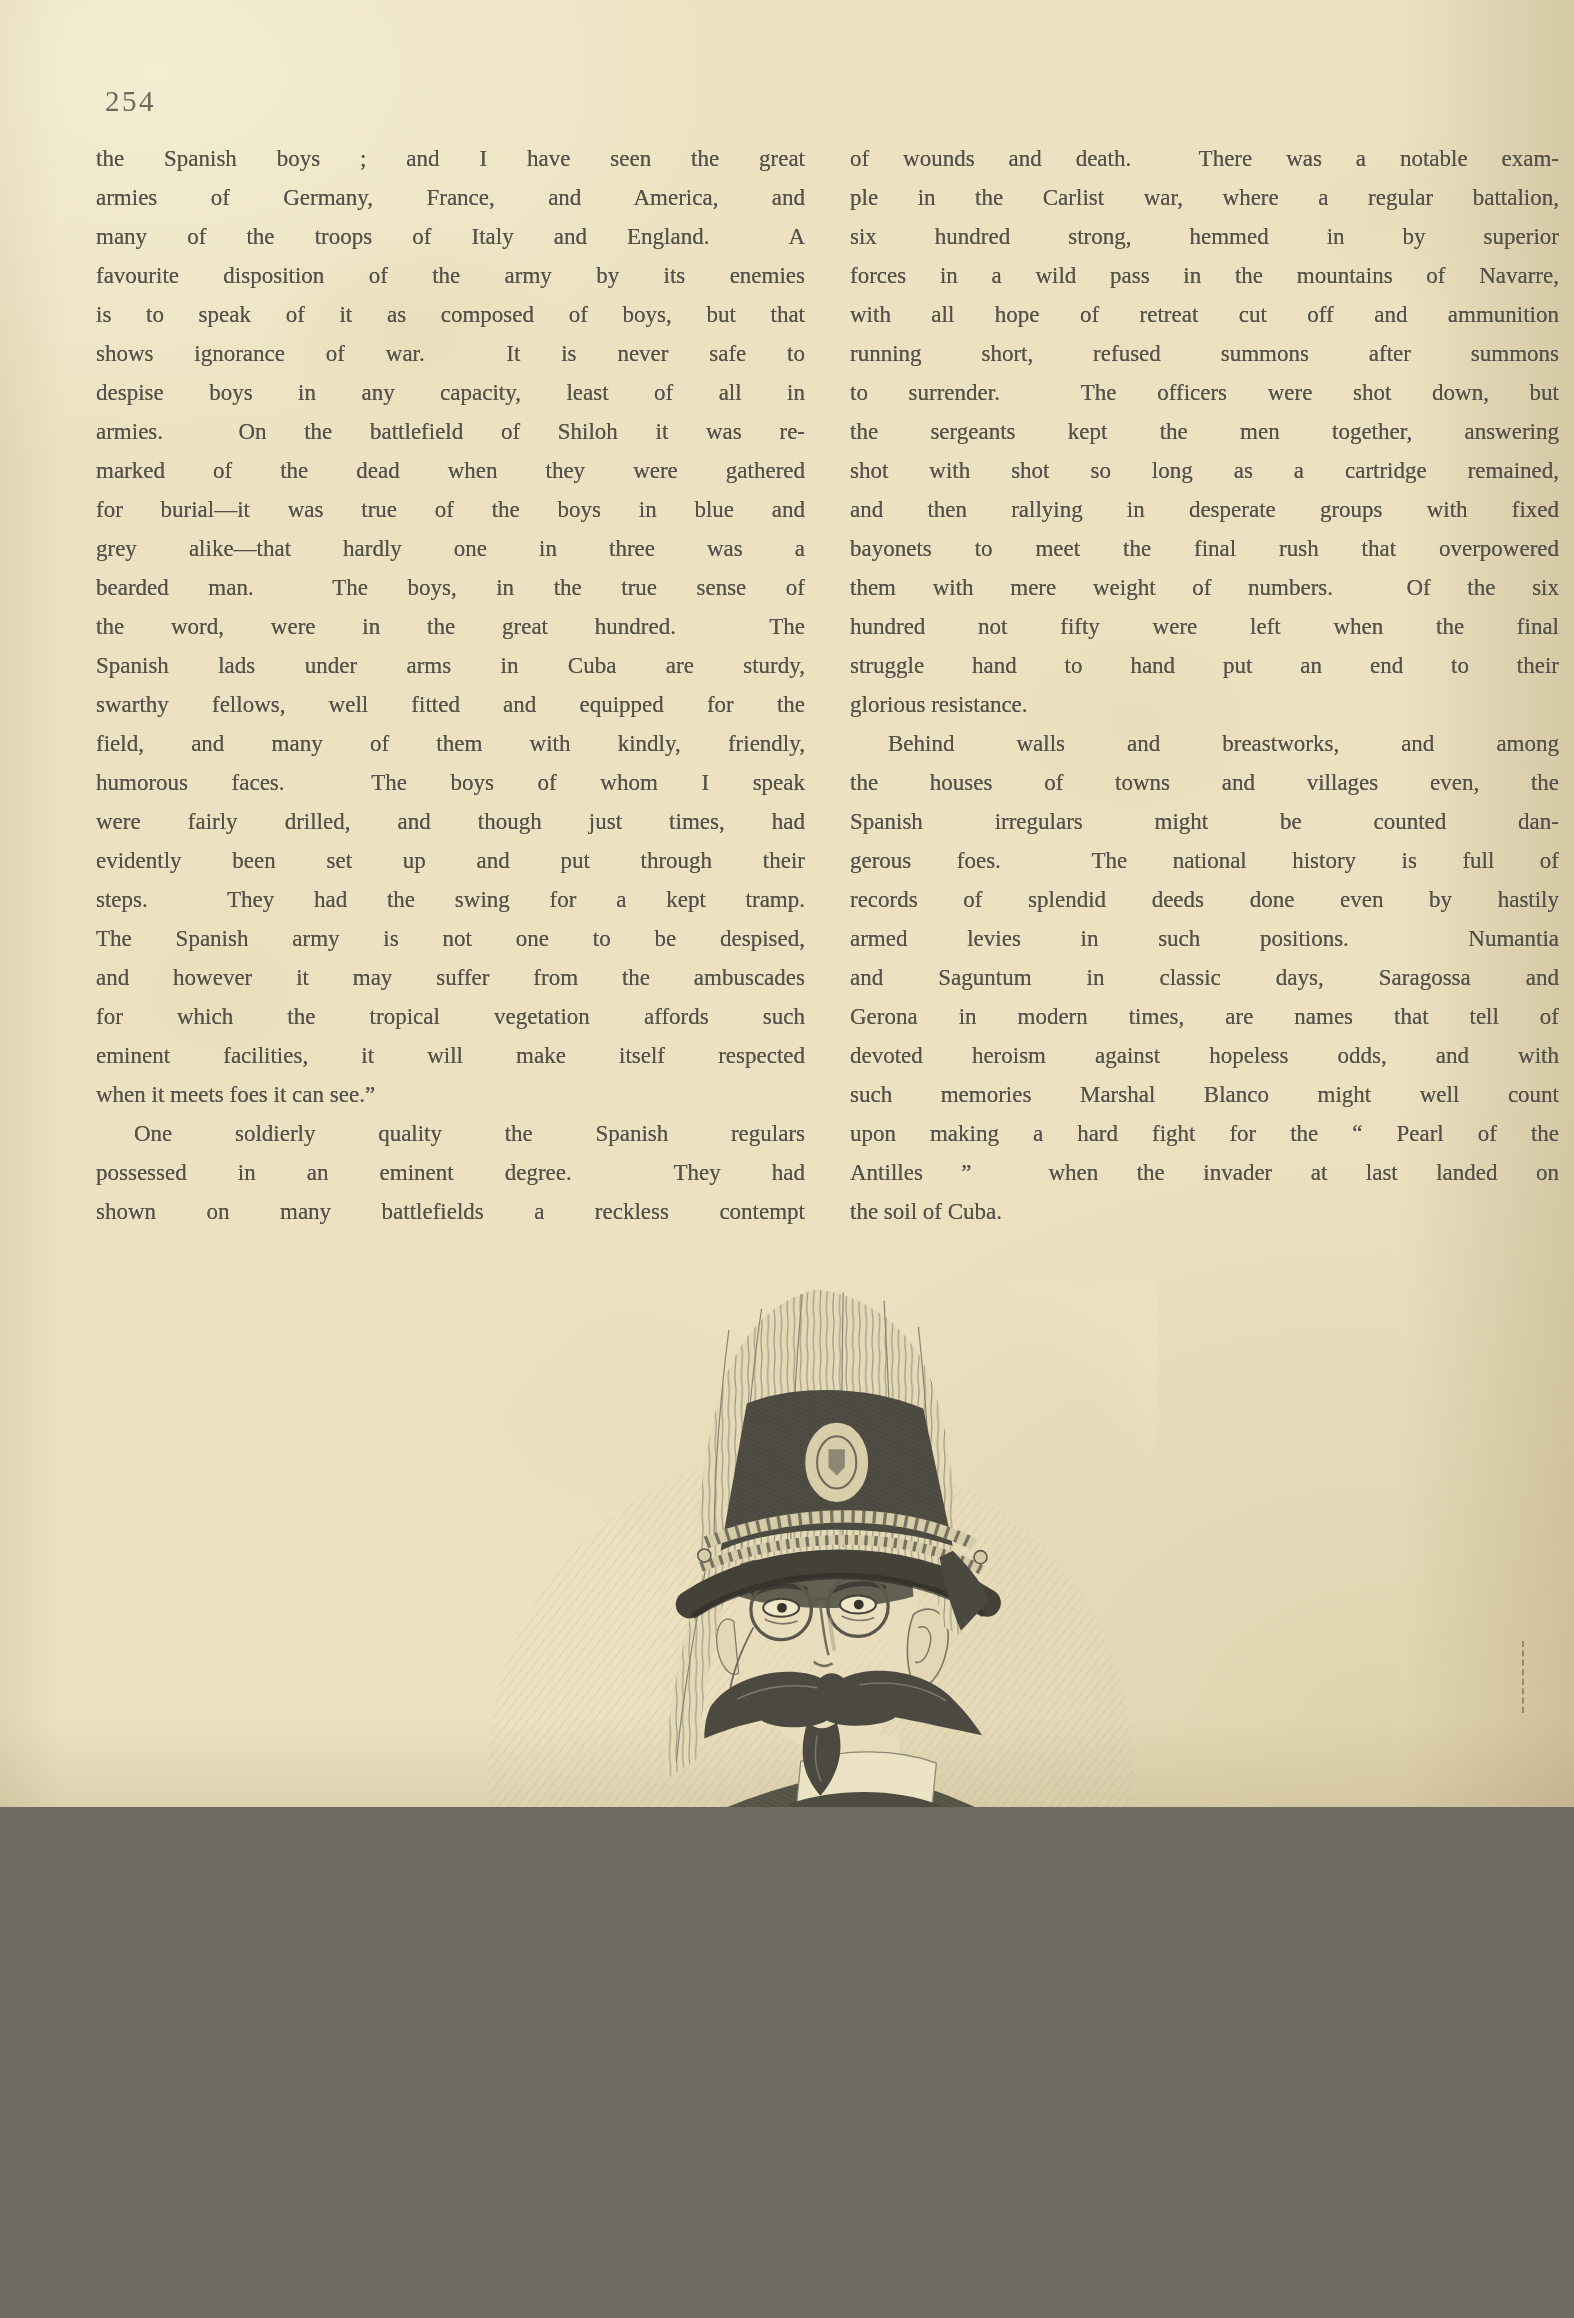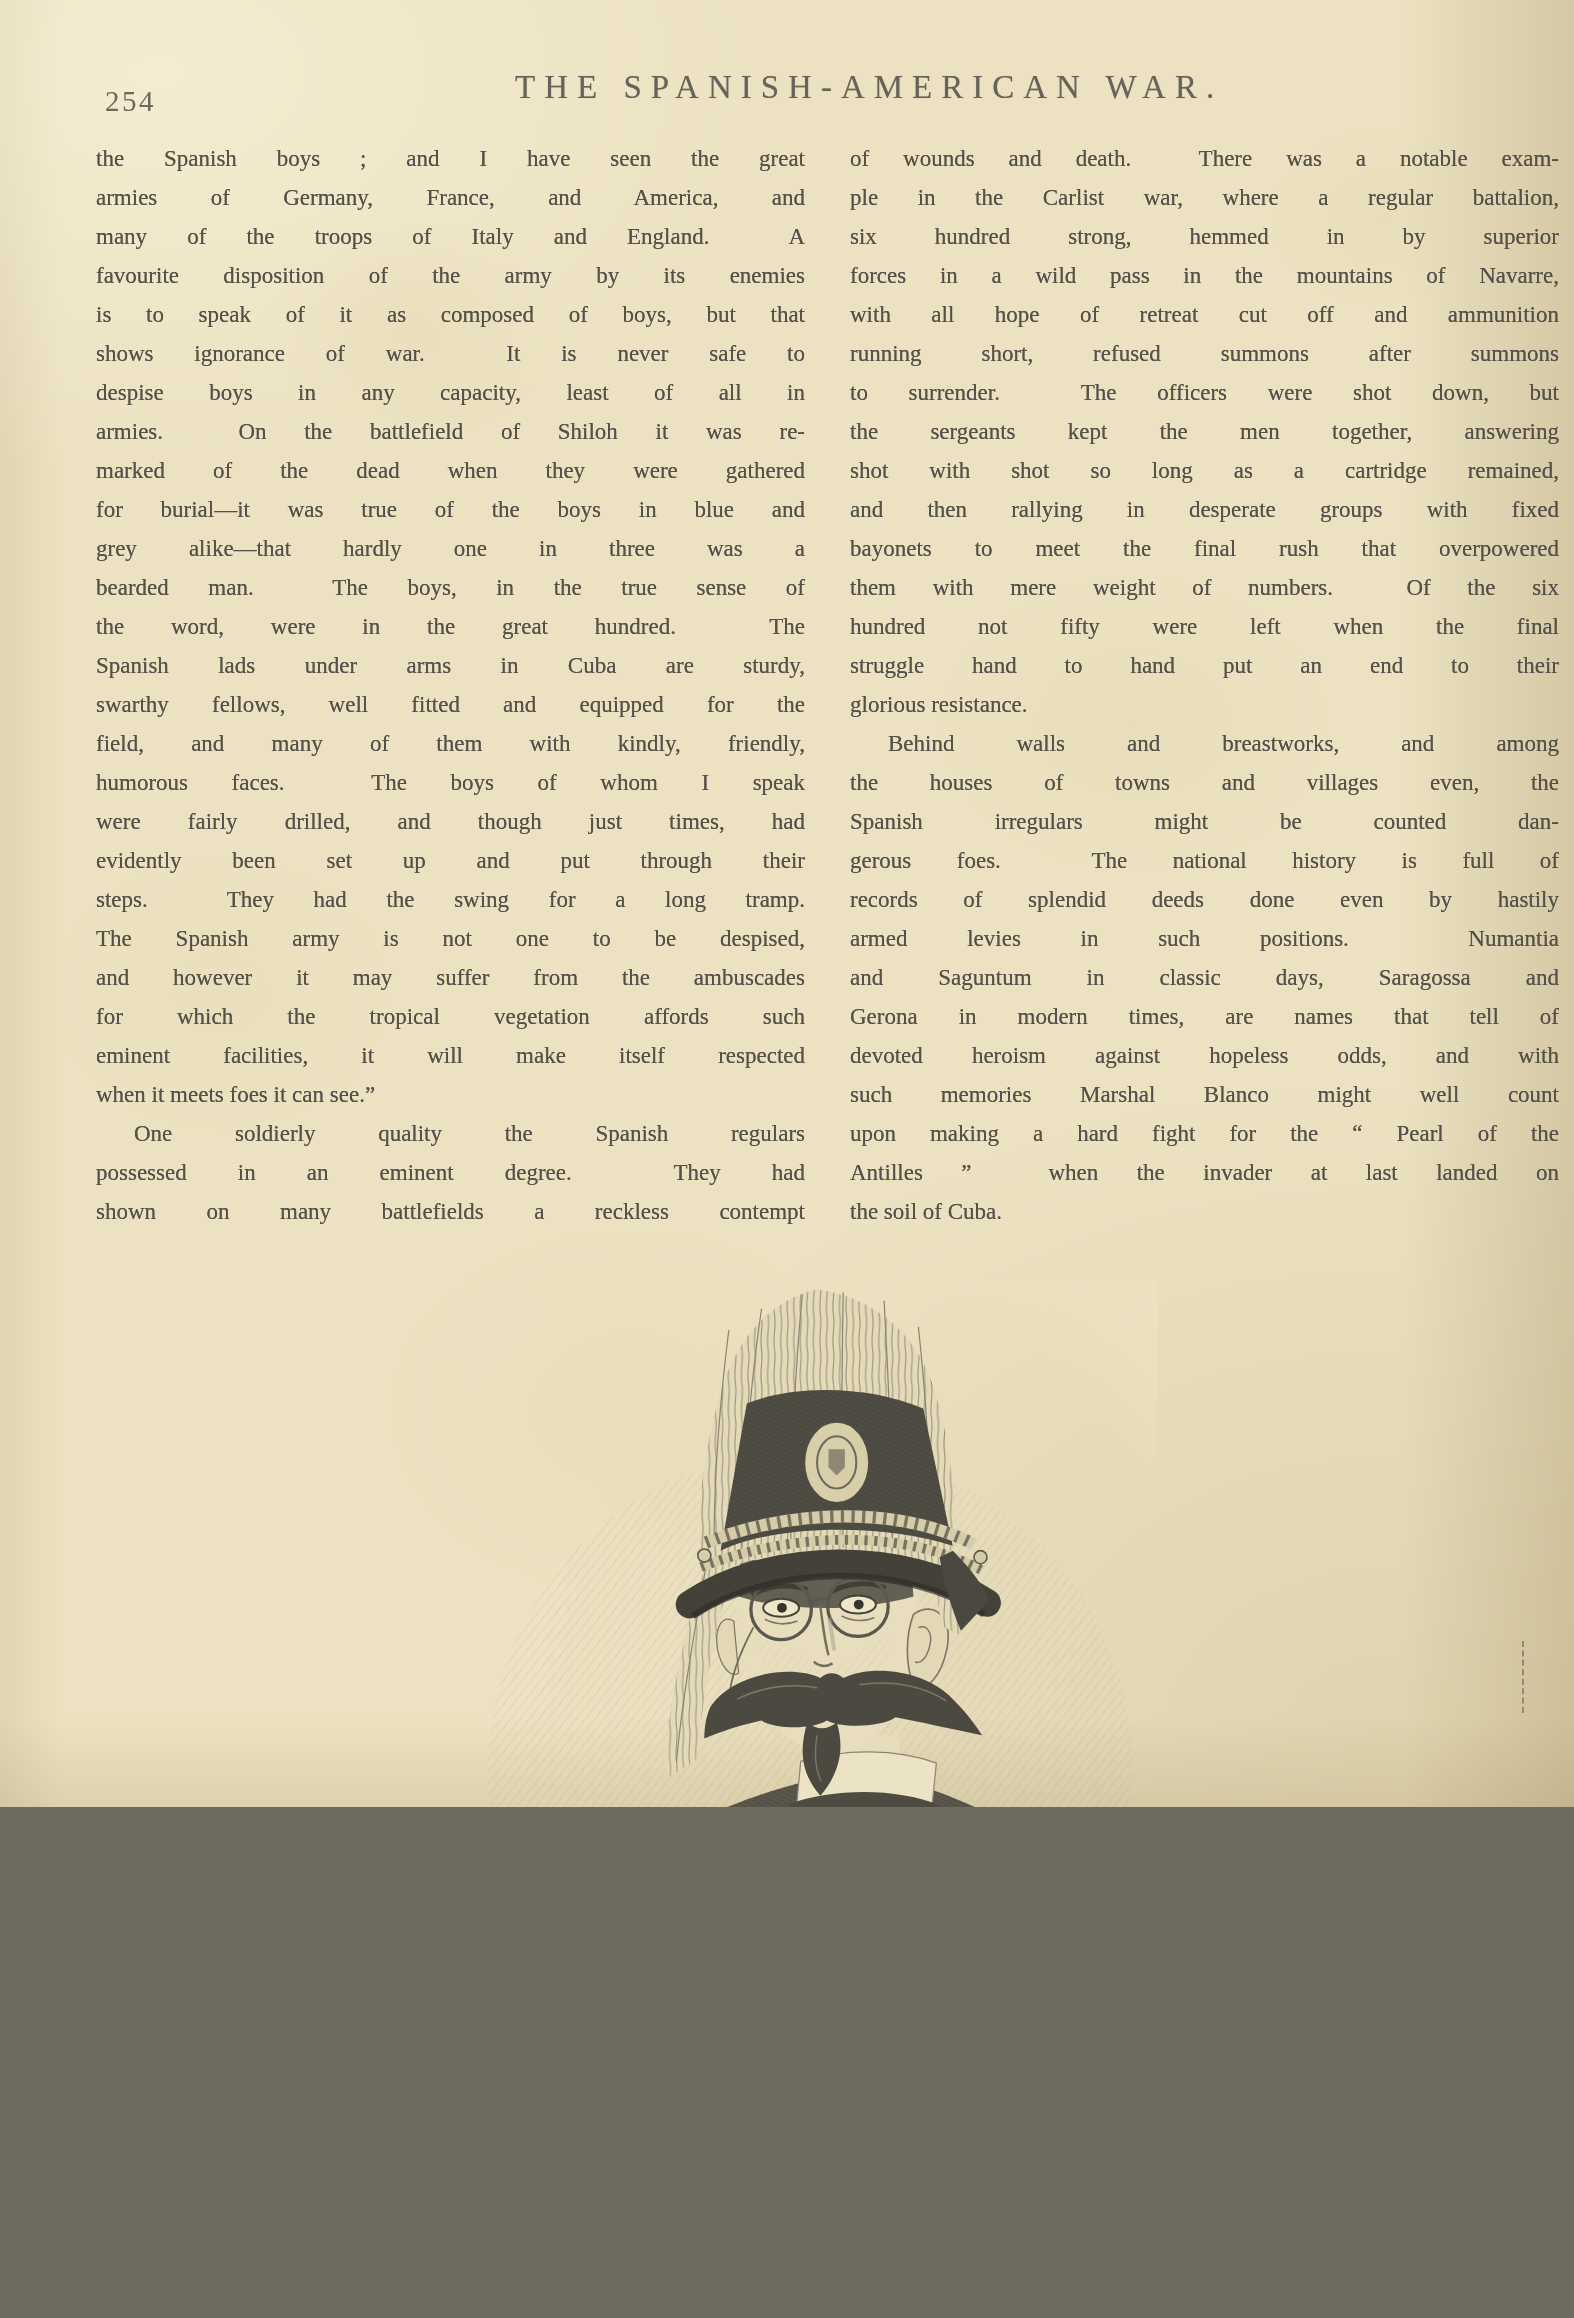--- a/index.html
+++ b/index.html
@@ -53,21 +53,20 @@
     position:absolute;left:1522px;top:1641px;height:72px;width:0;
     border-left:2.5px dashed rgba(92,87,72,.55);
   }
 </style>
 </head>
 <body>
 
 <div class="page">
 
   <span class="page-num">254</span>
-  <div class="head-title">THE SPANISH-AMERICAN WAR.</div>
 
   <div class="col col-left">
       <div class="line">the Spanish boys ; and I have seen the great</div>
       <div class="line">armies of Germany, France, and America, and</div>
       <div class="line">many of the troops of Italy and England.  A</div>
       <div class="line">favourite disposition of the army by its enemies</div>
       <div class="line">is to speak of it as composed of boys, but that</div>
       <div class="line">shows ignorance of war.  It is never safe to</div>
       <div class="line">despise boys in any capacity, least of all in</div>
       <div class="line">armies.  On the battlefield of Shiloh it was re-</div>
@@ -75,21 +74,21 @@
       <div class="line">for burial—it was true of the boys in blue and</div>
       <div class="line">grey alike—that hardly one in three was a</div>
       <div class="line">bearded man.  The boys, in the true sense of</div>
       <div class="line">the word, were in the great hundred.  The</div>
       <div class="line">Spanish lads under arms in Cuba are sturdy,</div>
       <div class="line">swarthy fellows, well fitted and equipped for the</div>
       <div class="line">field, and many of them with kindly, friendly,</div>
       <div class="line">humorous faces.  The boys of whom I speak</div>
       <div class="line">were fairly drilled, and though just times, had</div>
       <div class="line">evidently been set up and put through their</div>
-      <div class="line">steps.  They had the swing for a long tramp.</div>
+      <div class="line">steps.  They had the swing for a kept tramp.</div>
       <div class="line">The Spanish army is not one to be despised,</div>
       <div class="line">and however it may suffer from the ambuscades</div>
       <div class="line">for which the tropical vegetation affords such</div>
       <div class="line">eminent facilities, it will make itself respected</div>
       <div class="line last">when it meets foes it can see.”</div>
       <div class="line indent">One soldierly quality the Spanish regulars</div>
       <div class="line">possessed in an eminent degree.  They had</div>
       <div class="line">shown on many battlefields a reckless contempt</div>
     </div>
   <div class="col col-right">

